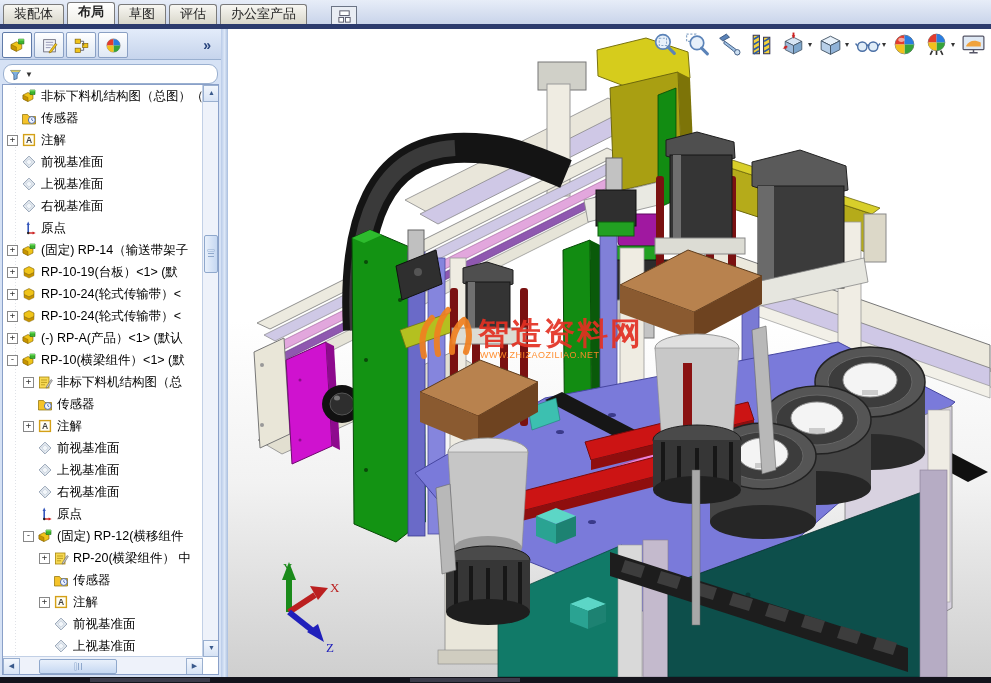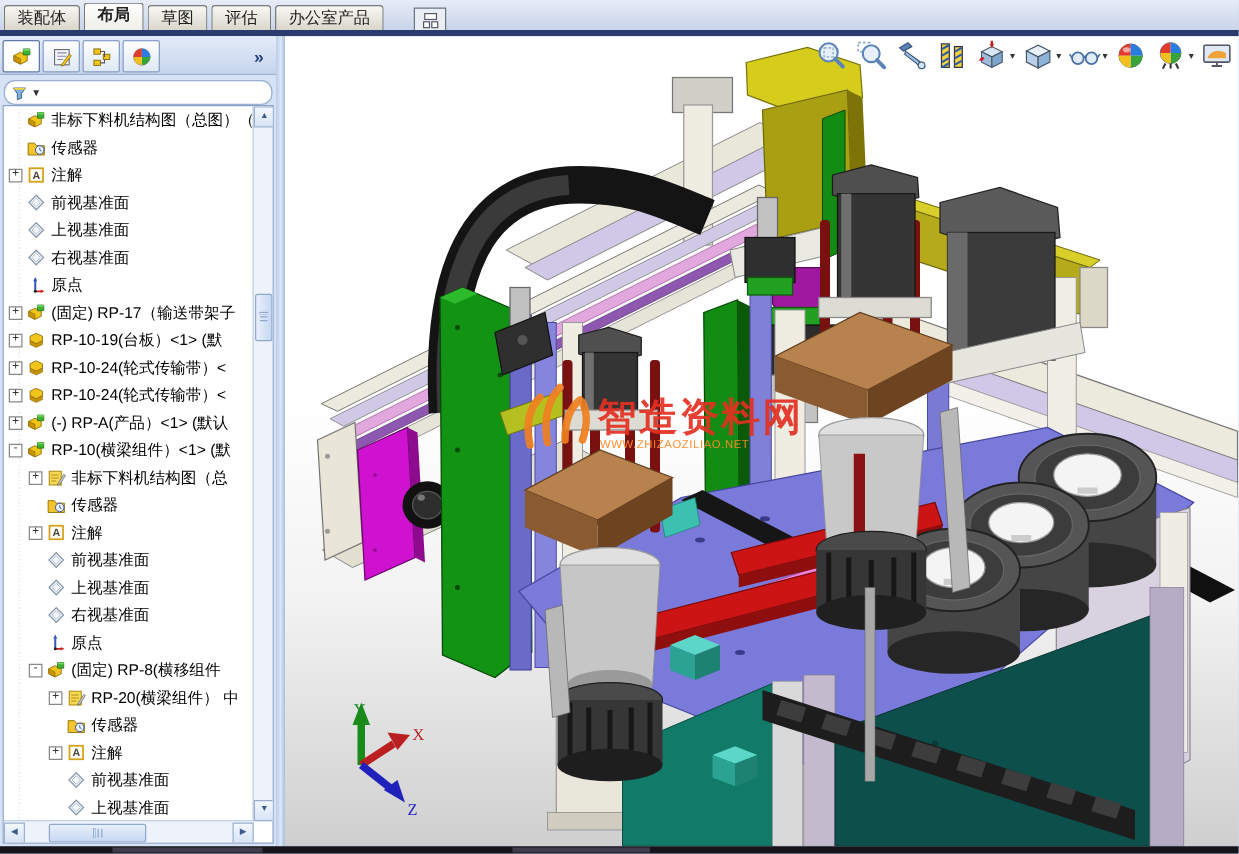--- a/index.html
+++ b/index.html
@@ -311,21 +311,21 @@
             <use href="#ic-origin"></use>
           </svg>
           <span>原点</span>
         </div>
 
         <div class="trow" style="padding-left: 4px;">
           <span class="exp">+</span>
           <svg class="ticon">
             <use href="#ic-asm"></use>
           </svg>
-          <span>(固定) RP-17（输送带架子</span>
+          <span>(固定) RP-14（输送带架子</span>
         </div>
 
         <div class="trow" style="padding-left: 4px;">
           <span class="exp">+</span>
           <svg class="ticon">
             <use href="#ic-part"></use>
           </svg>
           <span>RP-10-19(台板）&lt;1&gt; (默</span>
         </div>
 
@@ -415,21 +415,21 @@
             <use href="#ic-origin"></use>
           </svg>
           <span>原点</span>
         </div>
 
         <div class="trow" style="padding-left: 20px;">
           <span class="exp">-</span>
           <svg class="ticon">
             <use href="#ic-asm"></use>
           </svg>
-          <span>(固定) RP-8(横移组件</span>
+          <span>(固定) RP-12(横移组件</span>
         </div>
 
         <div class="trow" style="padding-left: 36px;">
           <span class="exp">+</span>
           <svg class="ticon">
             <use href="#ic-subdoc"></use>
           </svg>
           <span>RP-20(横梁组件） 中</span>
         </div>
 

